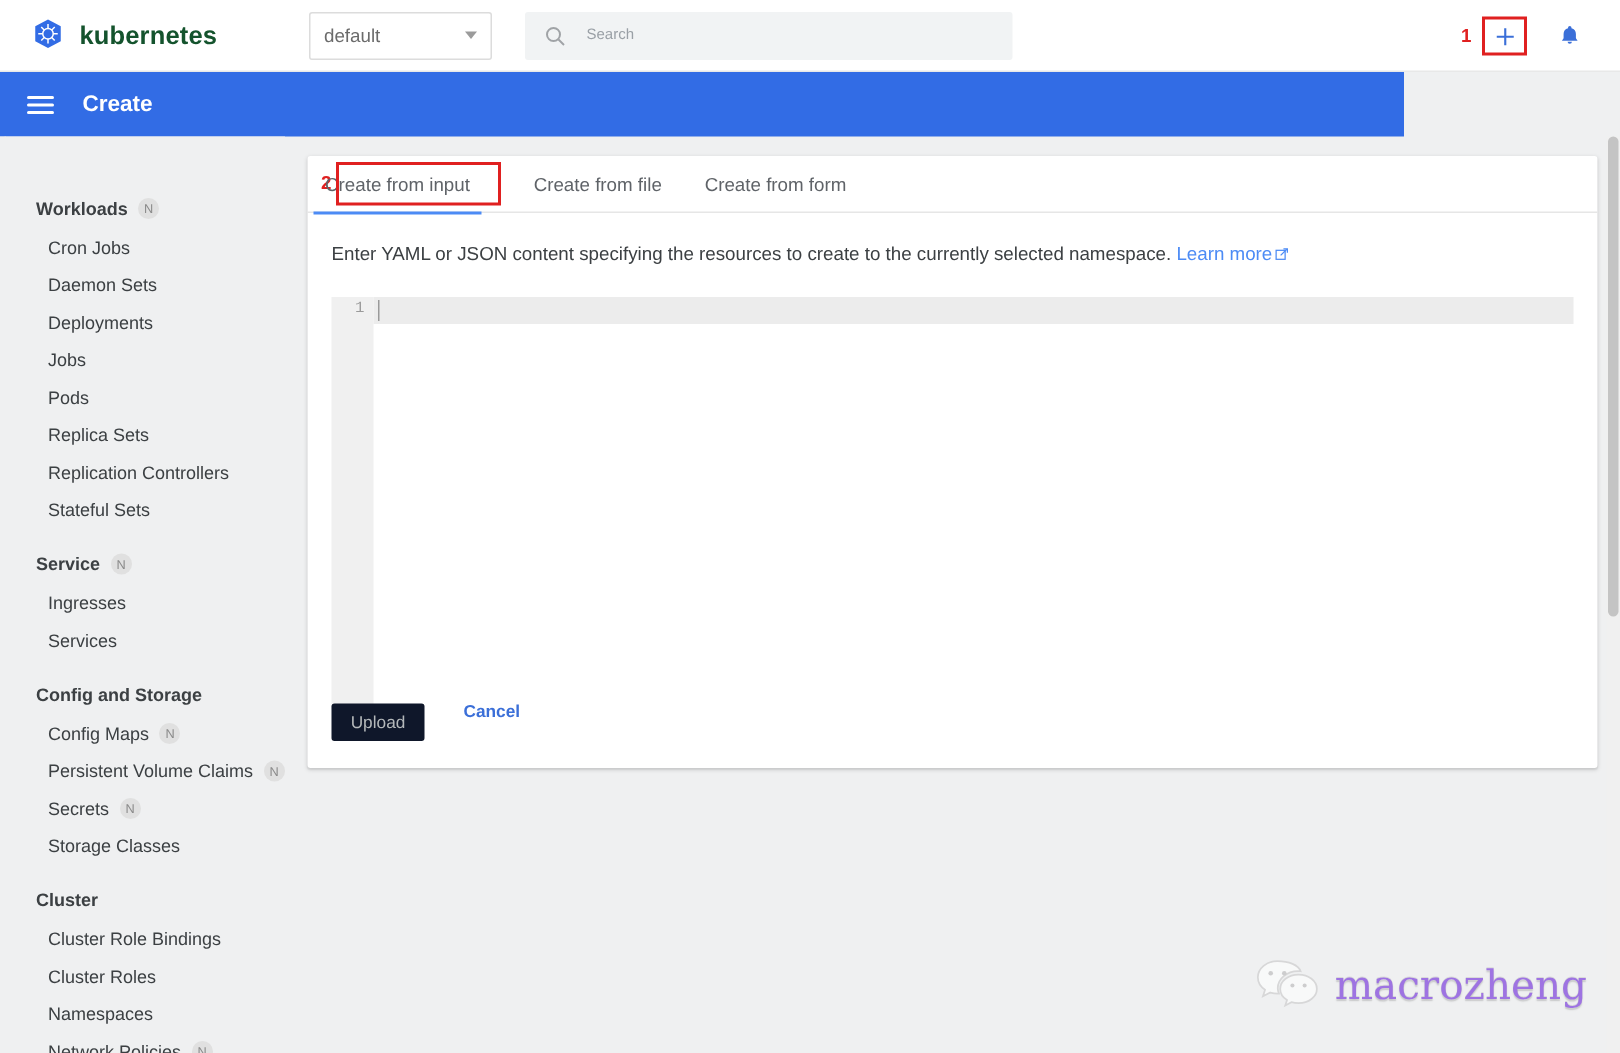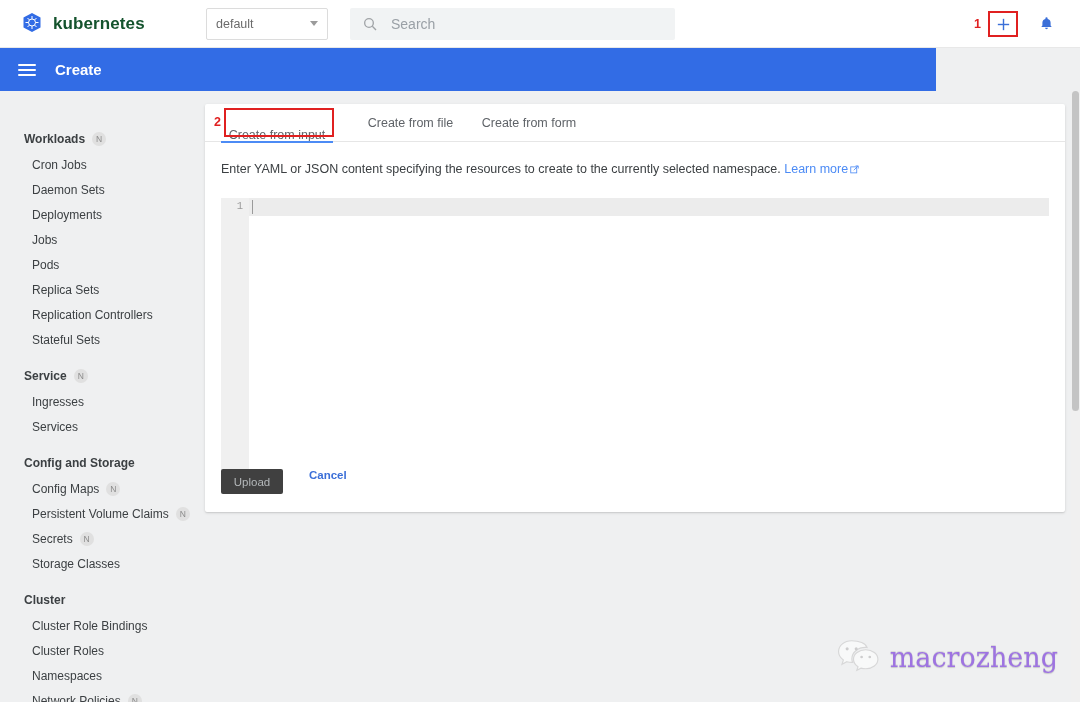--- a/index.html
+++ b/index.html
@@ -34,21 +34,21 @@
     border-left: 4px solid transparent; border-right: 4px solid transparent;
     border-top: 5px solid #9b9b9b;
   }
   .searchbox {
     margin-left: 22px; width: 325px; height: 32px; background: #f1f3f4;
     border-radius: 2px; display: flex; align-items: center; padding: 0 12px;
   }
   .search-ico { width: 16px; height: 16px; flex: 0 0 16px; opacity: .55; }
   .search-input {
     border: none; outline: none; background: transparent; margin-left: 13px;
-    font-size: 14px; color: #5f6368; font-family: inherit; width: 250px;
+    font-size: 10px; color: #5f6368; font-family: inherit; width: 250px;
   }
   .search-input::placeholder { color: #9aa0a6; }
   .top-right {
     position: absolute; right: 14px; top: 0; height: 48px;
     display: flex; align-items: center; gap: 0px;
   }
   .anno-num {
     color: #e02020; font-size: 12.5px; font-weight: bold; margin-right: 7px;
   }
   .plus-wrap {
@@ -89,21 +89,21 @@
   .card {
     position: absolute; left: 205px; top: 104px; width: 860px; height: 408px;
     background: #fff; border-radius: 2px;
     box-shadow: 0 1px 3px rgba(0,0,0,.13), 0 1px 1px rgba(0,0,0,.06);
   }
   .tabs { position: relative; height: 38px; border-bottom: 1px solid #e6e6e6; display: flex; align-items: center; }
   .tab {
     height: 38px; display: flex; align-items: center; justify-content: center;
     font-size: 12.5px; color: #5f6368; cursor: pointer; position: relative;
   }
-  .tab.t1 { width: 112px; margin-left: 16px; align-items: flex-end; }
+  .tab.t1 { width: 112px; margin-left: 4px; }
   .tab.t2 { width: 105px; margin-left: 25px; }
   .tab.t3 { width: 112px; margin-left: 10px; }
   .tab.active::after {
     content: ""; position: absolute; left: 0; right: 0; bottom: -1px;
     height: 2px; background: #4c8bf5;
   }
   .tab-anno {
     position: absolute; left: 9px; top: 11px;
     color: #e02020; font-size: 12.5px; font-weight: bold;
   }
@@ -117,21 +117,21 @@
 
   .editor { position: relative; margin: 22px 0 0 16px; width: 828px; height: 275px; background: #fff; }
   .gutter { position: absolute; left: 0; top: 0; width: 28px; height: 275px; background: #f0f0f0; }
   .lineno { position: absolute; right: 6px; top: 2px; font-size: 10.5px; color: #9a9a9a;
     font-family: "Liberation Mono", monospace; }
   .activeline { position: absolute; left: 28px; top: 0; width: 800px; height: 18px; background: #ececec; }
   .caret-bar { position: absolute; left: 31px; top: 2px; width: 1px; height: 14px; background: #9a9a9a; }
 
   .btnrow { position: absolute; left: 16px; bottom: 18px; display: flex; align-items: center; }
   .btn-upload {
-    width: 62px; height: 25px; background: #404040; border: none; border-radius: 2px;
+    width: 62px; height: 25px; background: #0f172a; border: none; border-radius: 2px;
     color: #b4b8ba; font-size: 11.5px; font-family: inherit; cursor: default; margin-top: 14px;
   }
   .btn-cancel {
     margin-left: 26px; background: none; border: none; color: #3b6fd8;
     font-size: 11.5px; font-family: inherit; font-weight: bold; cursor: pointer; padding: 0;
   }
 
   
   .watermark {
     position: absolute; right: 22px; bottom: 26px; display: flex; align-items: center;

